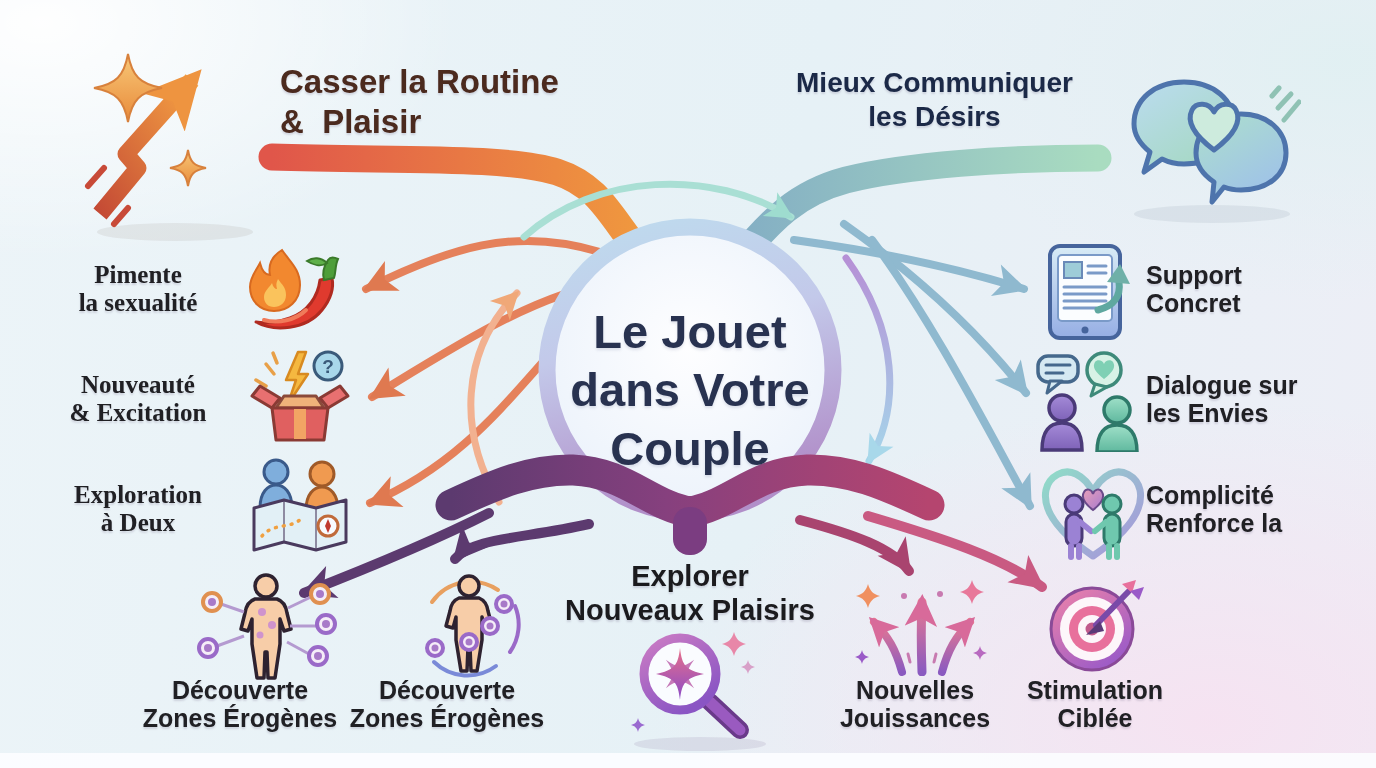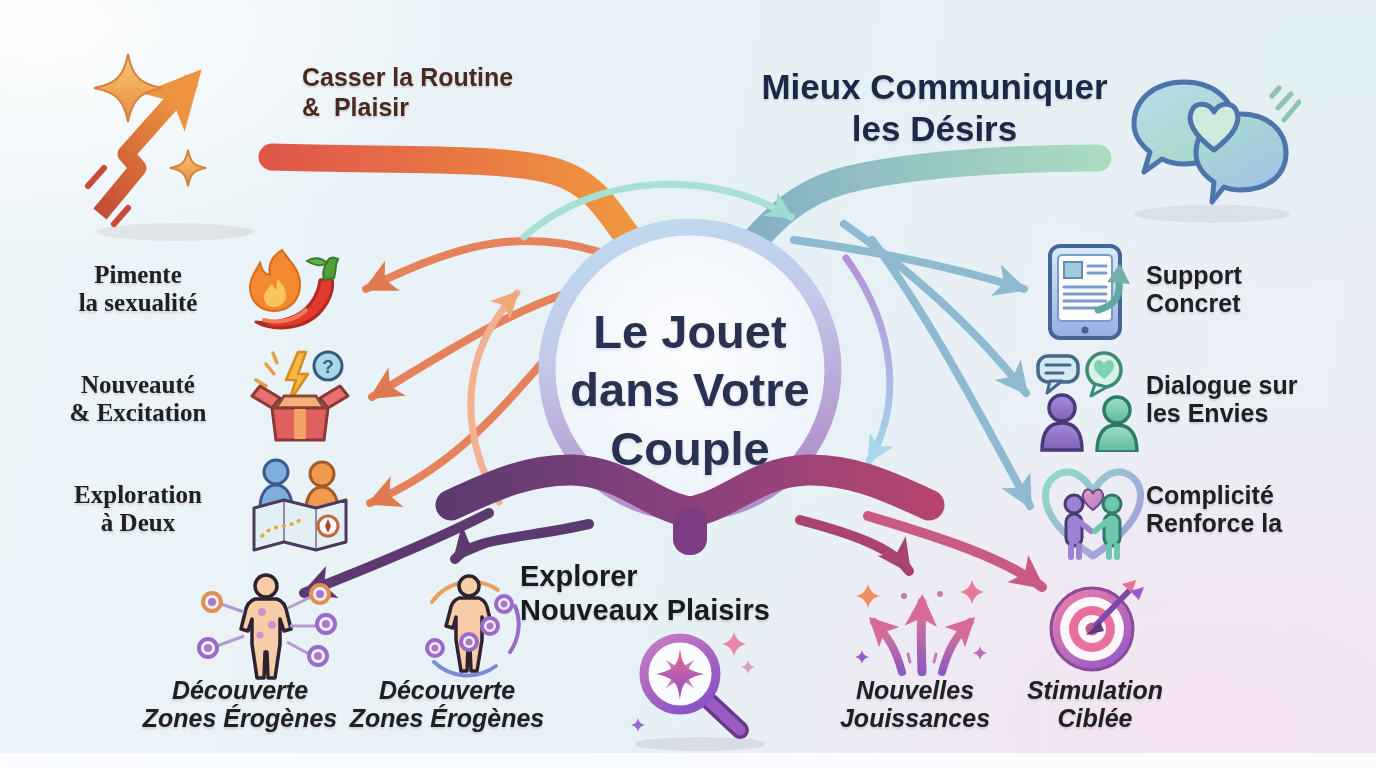--- a/index.html
+++ b/index.html
@@ -10,27 +10,27 @@
       radial-gradient(900px 520px at 88% 94%, rgba(246,226,241,.95), rgba(246,226,241,0) 62%),
       radial-gradient(760px 430px at 3% 3%, rgba(255,255,255,.95), rgba(255,255,255,0) 55%),
       radial-gradient(700px 400px at 98% 8%, rgba(224,240,242,.9), rgba(224,240,242,0) 60%),
       linear-gradient(100deg,#ecf4f8 0%,#e6f1f6 55%,#edeef6 100%);
   }
   .abs{position:absolute;}
   .lbl{font-weight:bold;color:#202024;line-height:1.13;
        text-shadow:0 2px 2px rgba(110,100,130,.22);}
   .lbl .line{display:block;white-space:pre-wrap;}
   .sz-item{font-size:25px;}
-  .t-left{font-size:25px;color:#4b2a1e;line-height:1.2;margin-left:22px;}
-  .t-right{font-size:35px;color:#1b2947;text-align:center;line-height:1.2;}
-  .t-bottom{font-size:29px;color:#1b1b1e;text-align:left;line-height:1.17;}
+  .t-left{font-size:33px;color:#4b2a1e;line-height:1.2;}
+  .t-right{font-size:28px;color:#1b2947;text-align:center;line-height:1.2;}
+  .t-bottom{font-size:29px;color:#1b1b1e;text-align:center;line-height:1.17;}
   .t-center{font-size:47px;color:#283250;text-align:center;line-height:1.24;
             text-shadow:0 2px 3px rgba(90,100,140,.18);}
   .align-r{text-align:center;font-family:Liberation Serif, serif;}
-  .align-c{text-align:center;font-style:italic;}
+  .align-c{text-align:center;}
   .bottom-strip{left:0;top:753px;width:1376px;height:15px;
                 background:rgba(252,253,255,.92);}
   svg{display:block;}
 </style>
 </head>
 <body>
 
 <div class="stage">
 
   <svg class="abs" style="left:0;top:0" width="1376" height="768" viewBox="0 0 1376 768">

